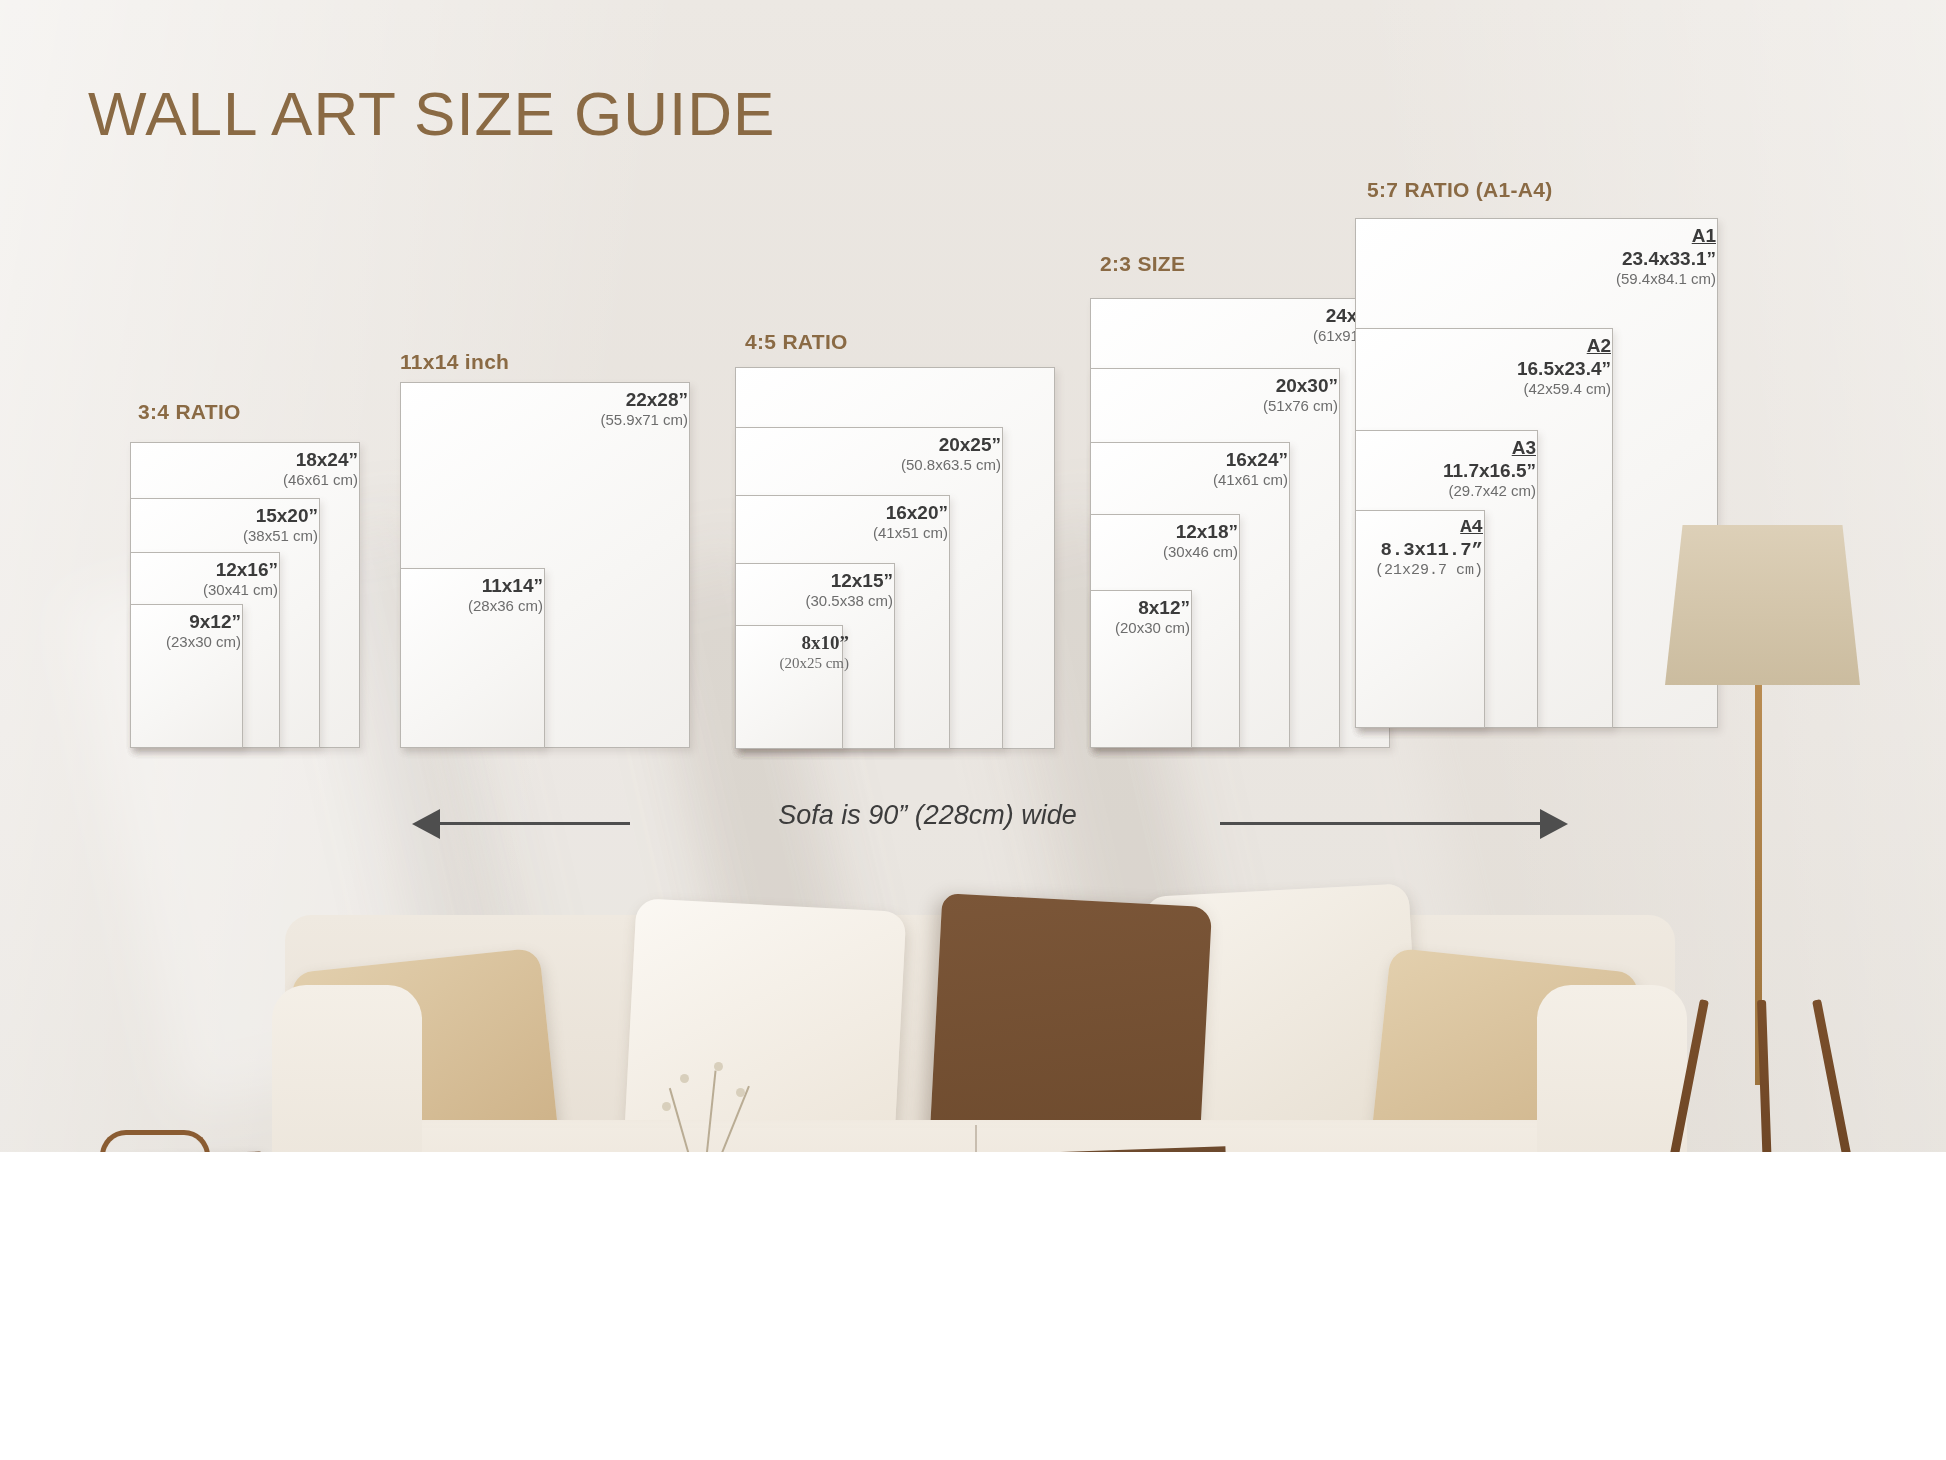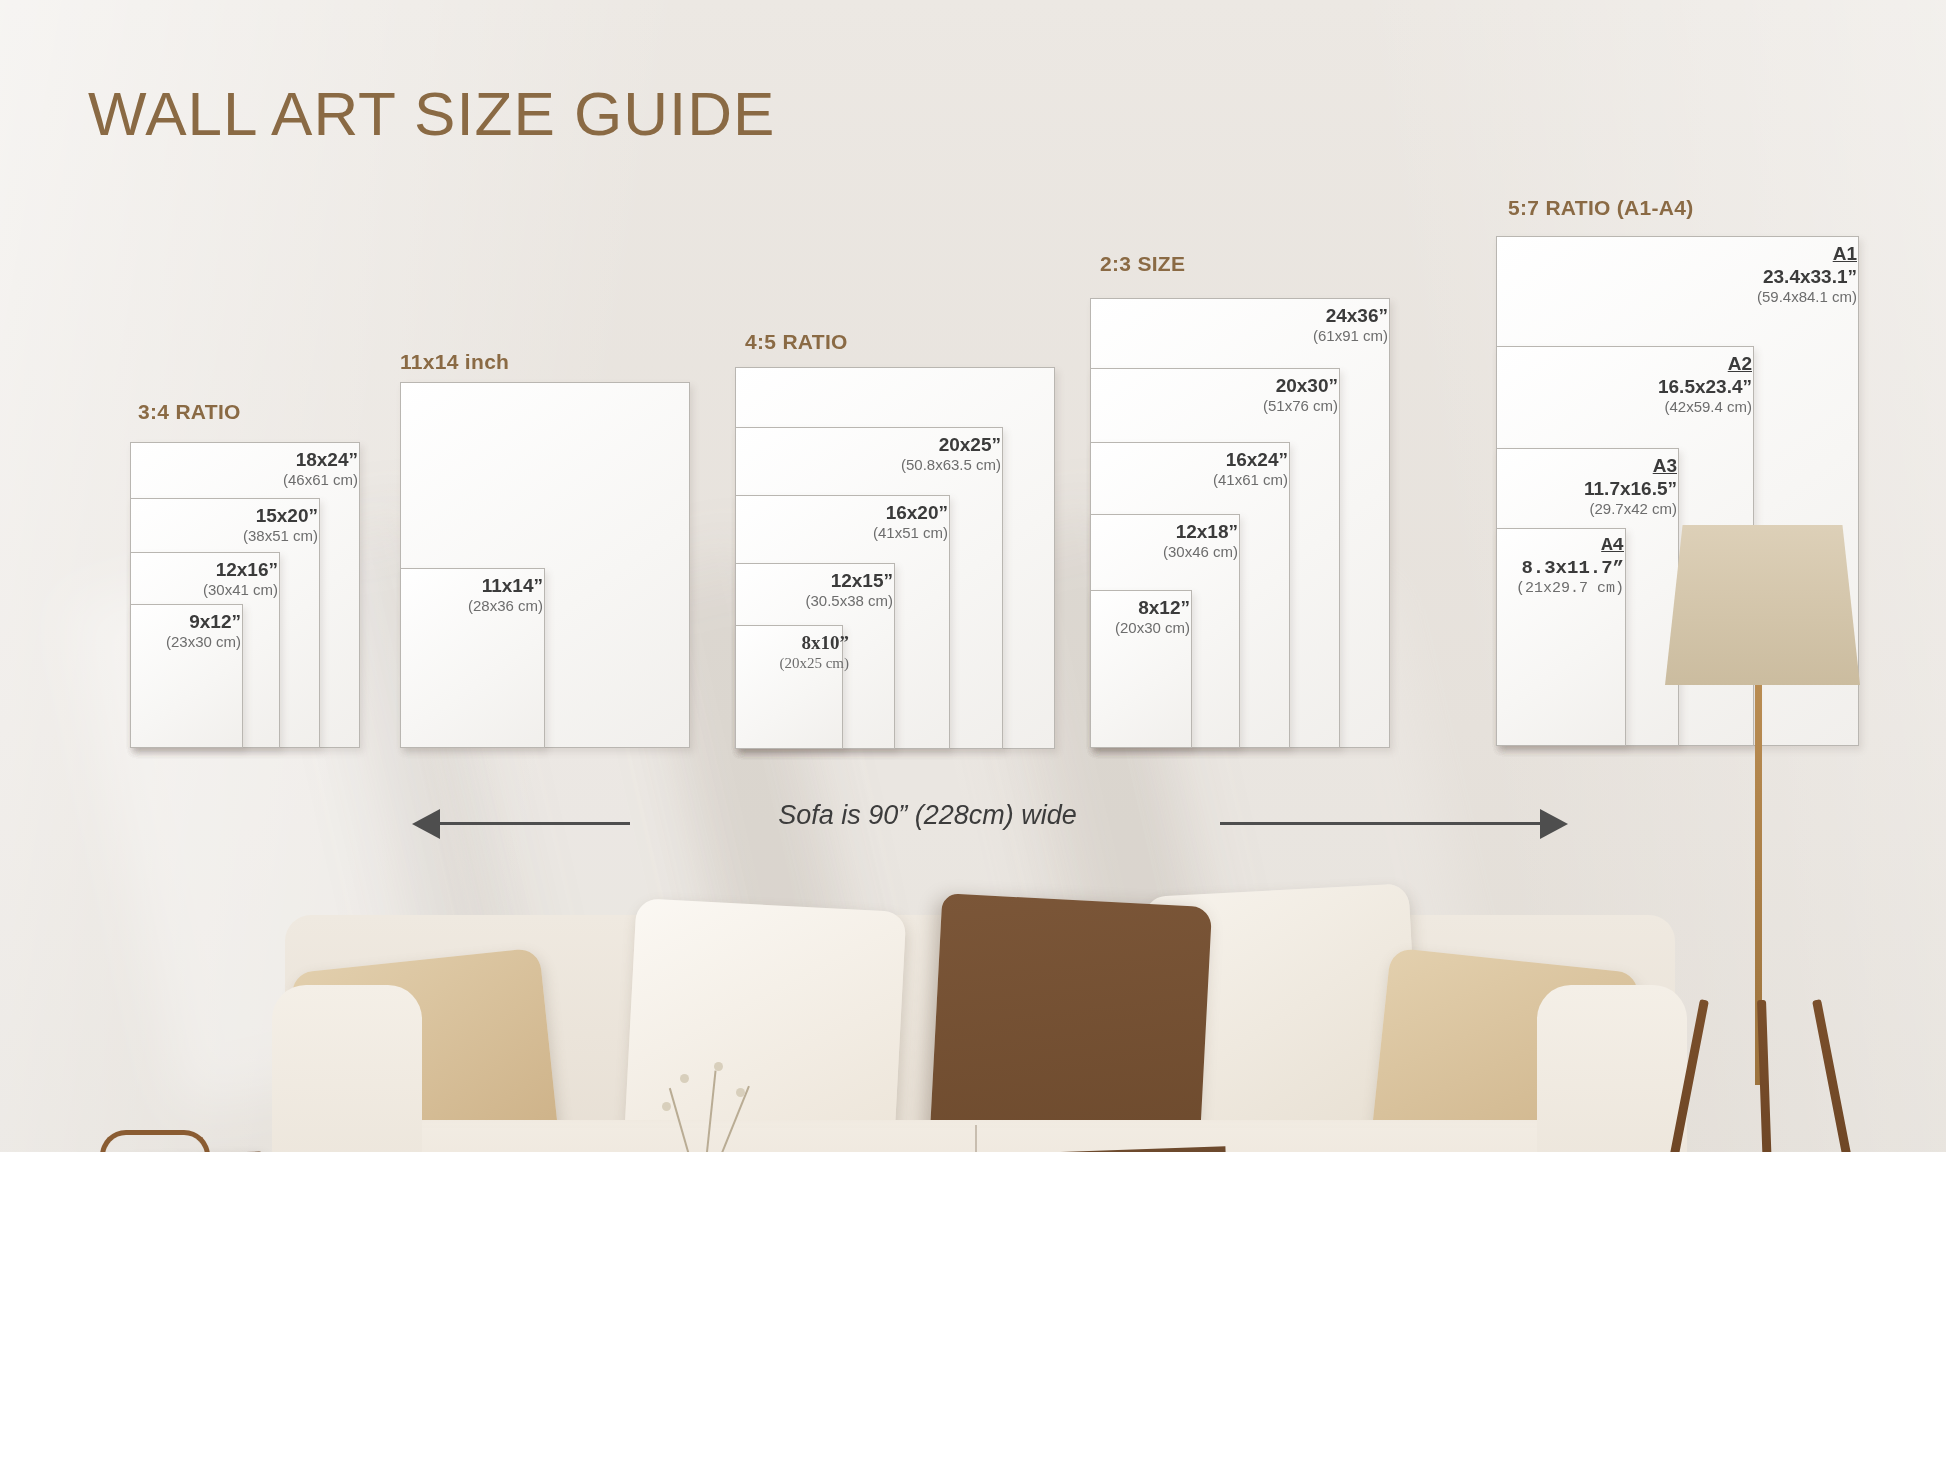--- a/index.html
+++ b/index.html
@@ -273,20 +273,24 @@
         <div class="l2">(23x30 cm)</div>
       </div>
     </div>
 
     <div class="group" style="left:400px; top:330px; width:300px; height:420px;">
       <div class="group-label" style="left:0px; top:20px;">11x14 inch</div>
 
       <div class="frame" style="left:0px; top:52px; width:290px; height:366px;"></div>
       <div class="frame" style="left:0px; top:238px; width:145px; height:180px;"></div>
 
+      <div class="lbl" style="left:0px; top:58px; width:288px;">
+        <div class="l1">22x28”</div>
+        <div class="l2">(55.9x71 cm)</div>
+      </div>
       <div class="lbl" style="left:0px; top:244px; width:143px;">
         <div class="l1">11x14”</div>
         <div class="l2">(28x36 cm)</div>
       </div>
     </div>
 
     <div class="group" style="left:735px; top:315px; width:330px; height:440px;">
       <div class="group-label" style="left:10px; top:15px;">4:5 RATIO</div>
 
       <div class="frame" style="left:0px; top:52px; width:320px; height:382px;"></div>
@@ -337,21 +341,21 @@
       <div class="lbl" style="left:0px; top:280px; width:148px;">
         <div class="l1">12x18”</div>
         <div class="l2">(30x46 cm)</div>
       </div>
       <div class="lbl" style="left:0px; top:356px; width:100px;">
         <div class="l1">8x12”</div>
         <div class="l2">(20x30 cm)</div>
       </div>
     </div>
 
-    <div class="group" style="left:1496px; top:170px; width:370px; height:590px;margin-top:18px;">
+    <div class="group" style="left:1355px; top:170px; width:370px; height:590px;">
       <div class="group-label" style="left:12px; top:8px;">5:7 RATIO (A1-A4)</div>
 
       <div class="frame" style="left:0px; top:48px; width:363px; height:510px;"></div>
       <div class="frame" style="left:0px; top:158px; width:258px; height:400px;"></div>
       <div class="frame" style="left:0px; top:260px; width:183px; height:298px;"></div>
       <div class="frame" style="left:0px; top:340px; width:130px; height:218px;"></div>
 
       <div class="lbl" style="left:0px; top:54px; width:361px;">
         <div class="l1 ul">A1</div>
         <div class="l1">23.4x33.1”</div>

